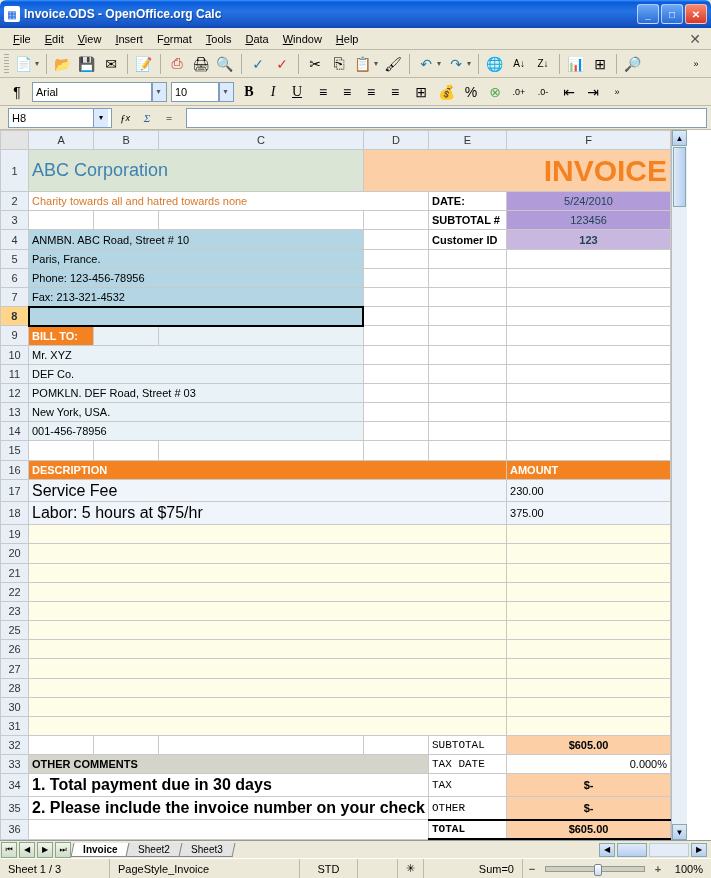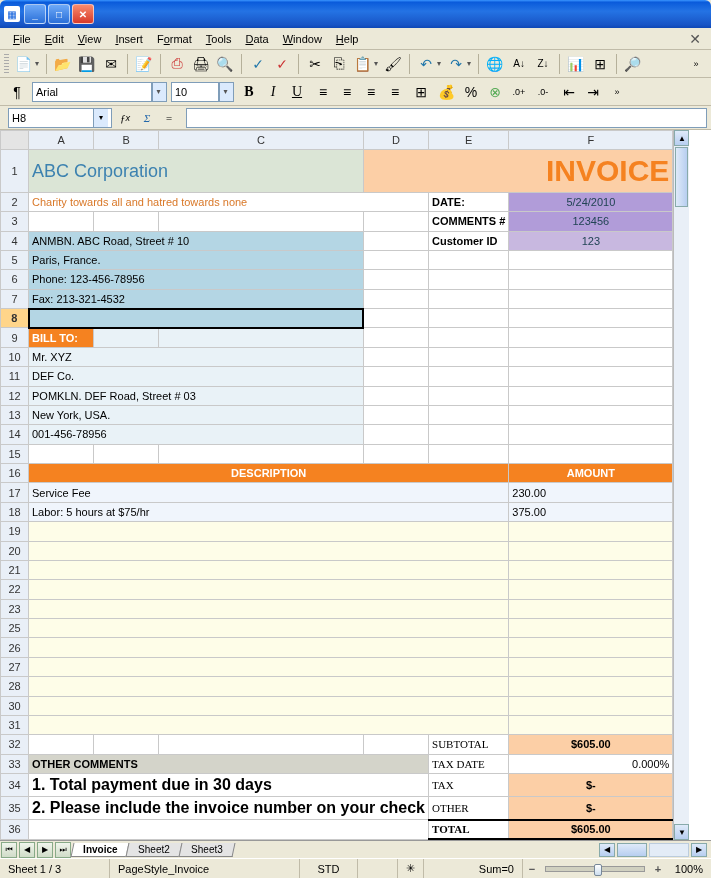--- a/index.html
+++ b/index.html
@@ -52,28 +52,28 @@
 .colhdr { background: #e9eff7; text-align: center; height: 17px; font-weight:normal; color:#333; border:1px solid #b4c7e7;}
 .corner { background: #e4e4e4; border:1px solid #b4c7e7;}
 
 .row1 { height: 34px !important; }
 .merge-company { background: #dbe5d6; color: #3d82b0; font-size: 18px; vertical-align: middle; font-family: 'Trebuchet MS', sans-serif;}
 .merge-invoice { background: #fccfa6; color: #f58220; font-size: 30px; font-weight: bold; text-align: right; font-family: 'Trebuchet MS', sans-serif; padding-right:6px;}
 .tagline { color: #d97828; font-family: 'Trebuchet MS', sans-serif; font-size:11px;}
 .addr { background: #b4d6e4; font-family: 'Trebuchet MS', sans-serif; font-size:11px;}
 .lbl-date { font-weight: bold; }
 .val-box1 { background: #b19cd9; text-align: center; color:#245; border:1px solid #999;}
-.val-box2 { background: #c8b8e0; text-align: center; color:#245; border:1px solid #999;}
+.val-box2 { background: #c8b8e0; text-align: center; color:#245; border:1px solid #999;font-weight:bold;}
 .billto-hdr { background: #f58220; color: white; font-weight: bold; font-family: 'Trebuchet MS', sans-serif; padding:0 4px;margin-left:11px;}
 .billto-row { background: #e9f2f7; font-family: 'Trebuchet MS', sans-serif; font-size:11px;}
-.desc-hdr { background: #f58220; color: white; font-weight: bold; text-align: center; font-family: 'Trebuchet MS', sans-serif;}
-.item-row { background: #f0f5fc; font-family: 'Trebuchet MS', sans-serif; font-size:11px;}
+.desc-hdr { background: #f58220; color: white; font-weight: bold; text-align: left; font-family: 'Trebuchet MS', sans-serif;}
+.item-row { background: #f0f5fc; font-family: 'Trebuchet MS', sans-serif; font-size:16px;}
 .item-amt { background: #f0f5fc; text-align: left; padding-right:6px; font-family: 'Trebuchet MS', sans-serif; font-size:11px;}
 .empty-item { background: #fefde8; }
-.sub-lbl { font-family: Liberation Serif, serif; margin-left: 48px;}
+.sub-lbl { font-family: Liberation Mono, monospace; margin-left: 48px;}
 .sub-val { background: #fccfa6; text-align: center; padding-right:6px; font-family: 'Trebuchet MS', sans-serif; font-weight:bold;}
 .plain-val { text-align: right; padding-right:6px; font-family: 'Trebuchet MS', sans-serif;}
 .other-hdr { background: #d4d4ca; font-weight: bold; font-family: 'Trebuchet MS', sans-serif; border:1px solid #888; font-size:11px;}
 .comment-row { font-family: 'Trebuchet MS', sans-serif; font-size:16px; border:1px solid #aaa;font-weight:bold;}
 .total-row { border-top: 2px double #000 !important; border-bottom: 2px double #000 !important; font-weight:bold;}
 .sel-cell { border: 2px solid #000 !important; position:relative;}
 
 .vscroll { width: 16px; background: #e9eff7; border-left:1px solid #bbb; display:flex; flex-direction:column;}
 .vscroll .arr { height:16px; background: linear-gradient(#dfeaf9,#b7cef0); border:1px solid #8aa; display:flex; align-items:center; justify-content:center; font-size:8px;}
 .vscroll .thumb { height:60px; background: linear-gradient(to right,#dfeaf9,#b7cef0); border:1px solid #8aa; margin:1px;}
@@ -95,20 +95,21 @@
 .statusbar .cell { padding: 0 8px; border-right: 1px solid #c0bba8; height:100%; display:flex; align-items:center;}
 .statusbar .slider { width:100px; height:6px; background:#d0d0c0; border:1px solid #999; position:relative; margin:0 6px;}
 .statusbar .slider .knob { position:absolute; left:48px; top:-3px; width:8px; height:12px; background:linear-gradient(#fff,#cde); border:1px solid #789; border-radius:2px;}
 .statusbar .zoom-btn {width:14px; text-align:center; font-weight:bold; color:#555;}
 </style>
 </head>
 <body>
 
 <div class="titlebar">
   <span class="app-icon">▦</span>
+  <span class="title">Invoice.ODS - OpenOffice.org Calc</span>
   <div class="win-btns">
     <div class="win-btn win-min">_</div>
     <div class="win-btn win-max">□</div>
     <div class="win-btn win-close">✕</div>
   </div>
 </div>
 
 <div class="menubar">
   <span class="menu-item"><span class="u">F</span><span></span>ile</span>
   <span class="menu-item"><span class="u">E</span>dit</span>
@@ -228,21 +229,21 @@
           <td colspan="4" class="tagline">Charity towards all and hatred towards none</td>
           <td class="lbl-date">DATE:</td>
           <td class="val-box1">5/24/2010</td>
         </tr>
         <tr>
           <th class="rowhdr">3</th>
           <td class=""></td>
           <td class=""></td>
           <td class=""></td>
           <td class=""></td>
-          <td class="lbl-date">COMMENTS #</td>
+          <td class="lbl-date">SUBTOTAL #</td>
           <td class="val-box1">123456</td>
         </tr>
         <tr>
           <th class="rowhdr">4</th>
           <td colspan="3" class="addr">ANMBN. ABC Road, Street # 10</td>
           <td class=""></td>
           <td class="lbl-date">Customer ID</td>
           <td class="val-box2">123</td>
         </tr>
         <tr>

